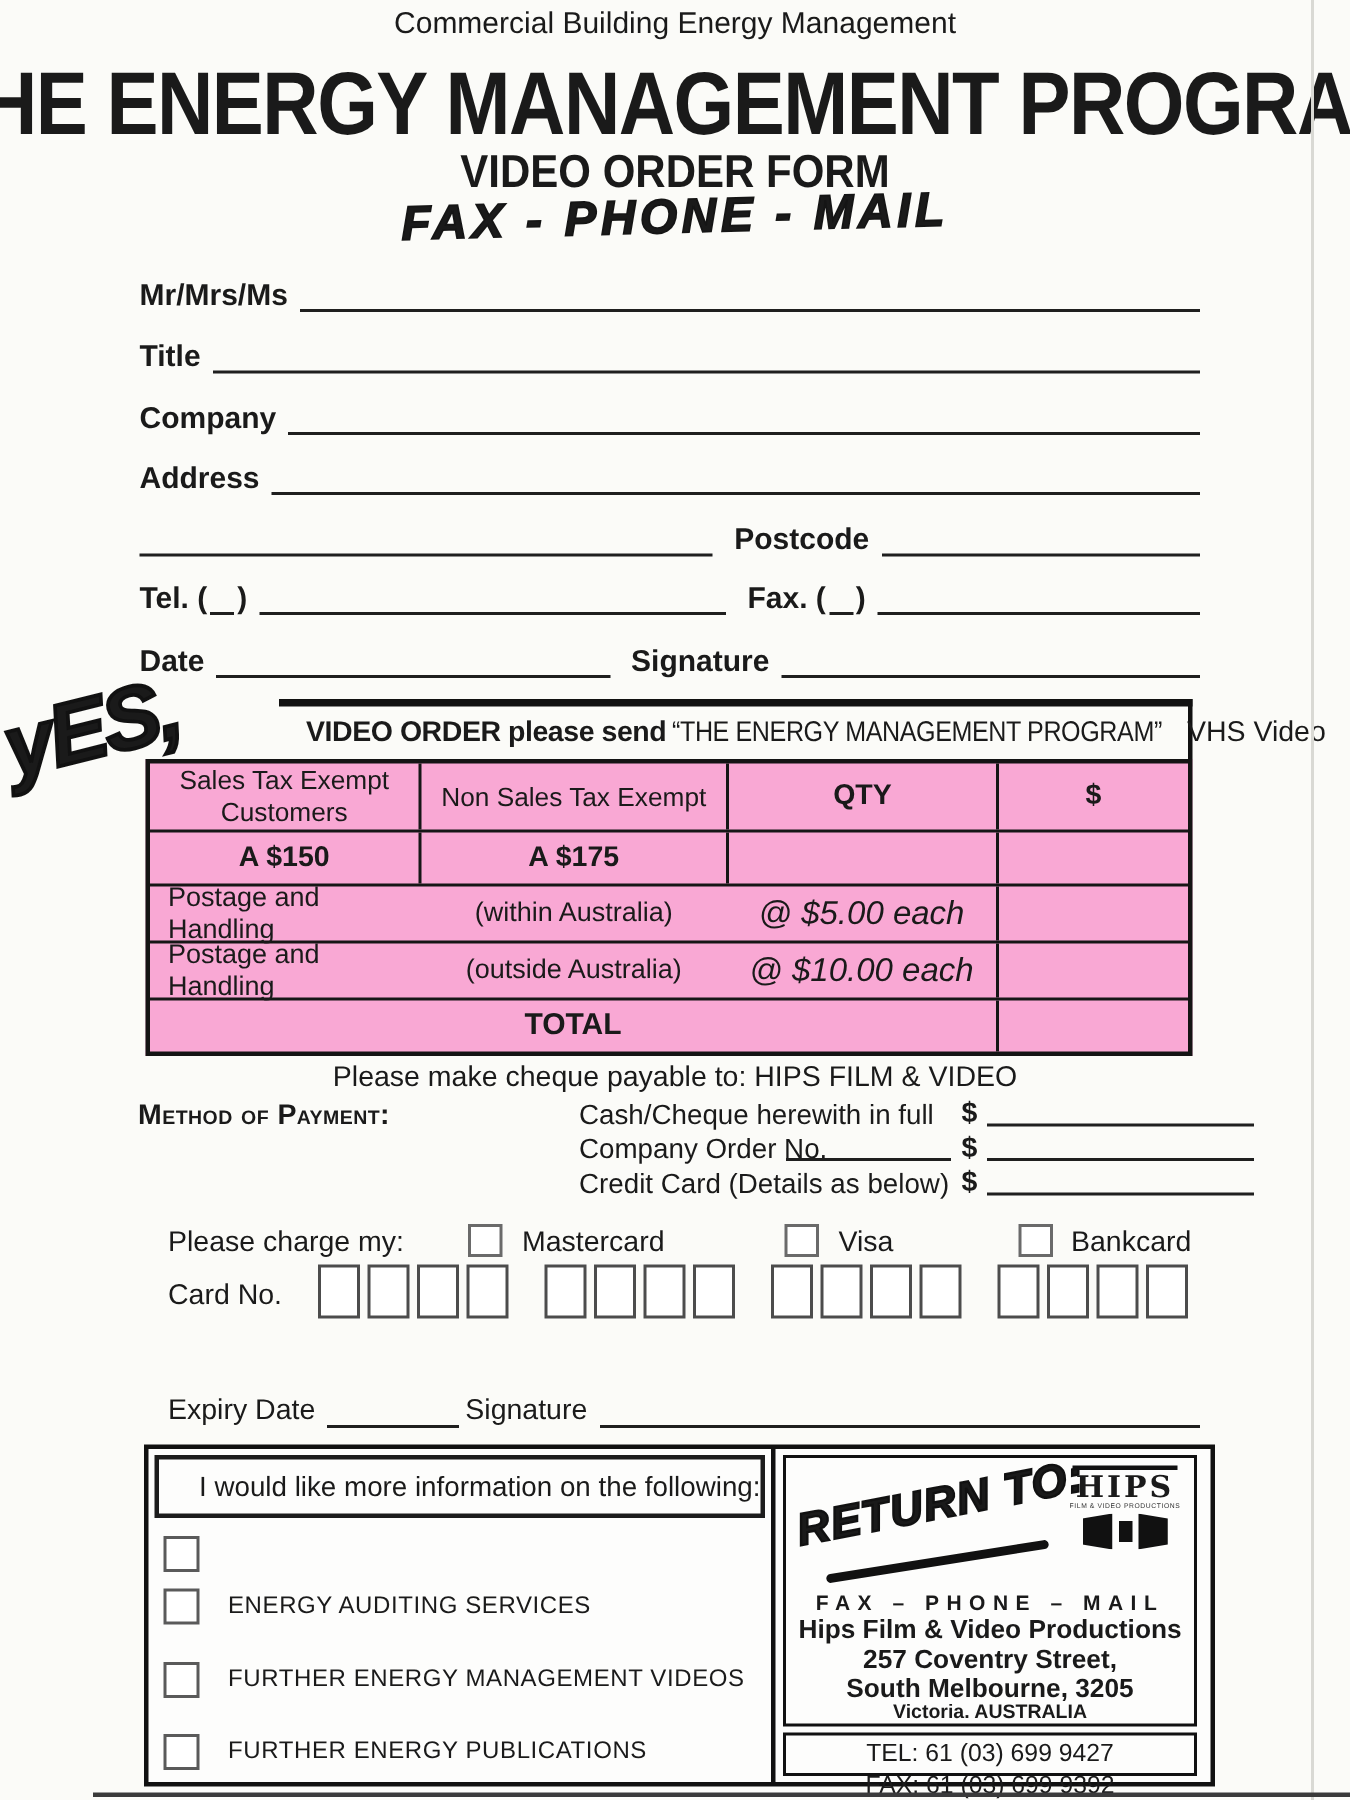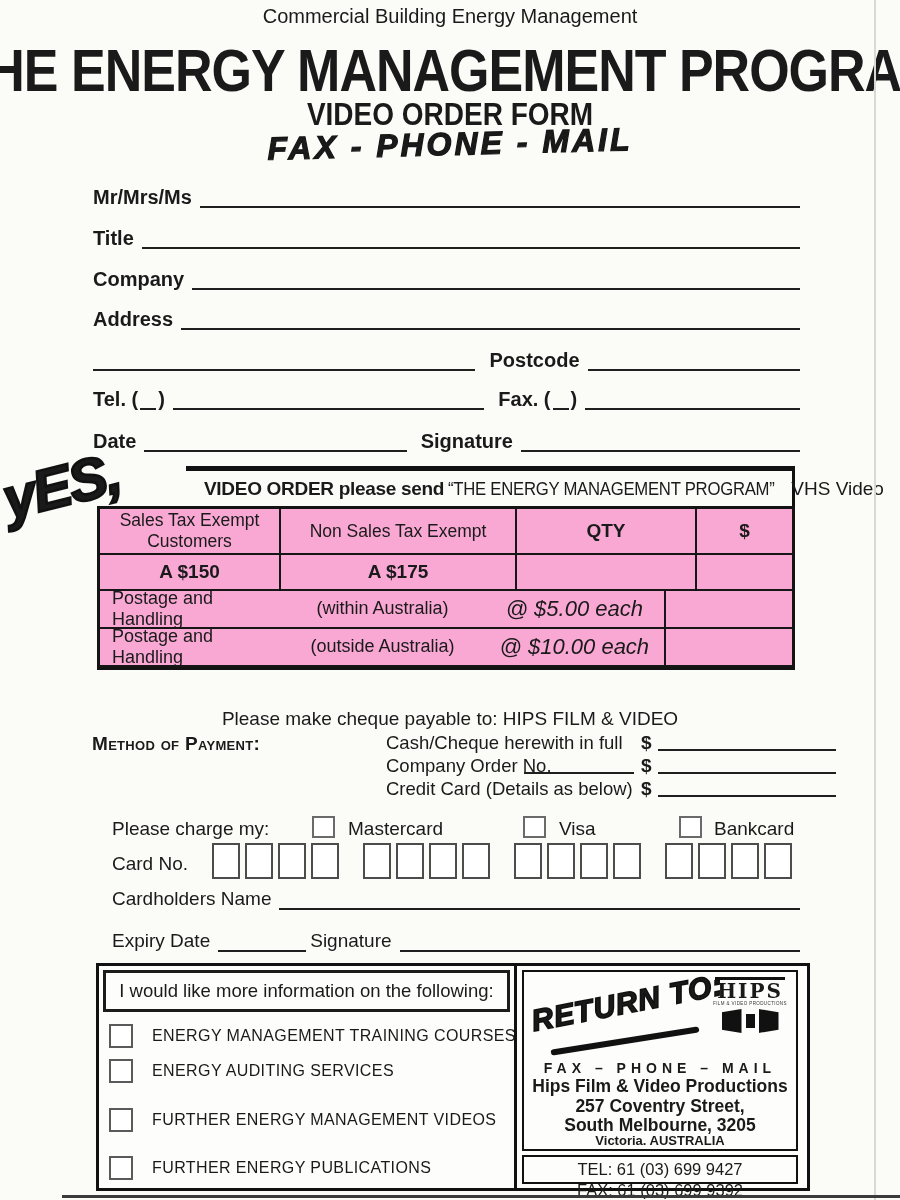--- a/index.html
+++ b/index.html
@@ -29,21 +29,21 @@
          border-right:3px solid #111;display:flex;align-items:center;padding-left:18px;white-space:nowrap;}
   .oband .b1{font-weight:bold;font-size:19px;letter-spacing:-0.3px;}
   .oband .b2{display:inline-block;transform:scaleX(0.88);transform-origin:left center;
              font-size:19px;letter-spacing:-0.3px;margin-left:4px;}
   .oband .b3{font-size:19px;margin-left:-28px;}
   .otable{position:absolute;left:97px;top:506px;width:698px;border:3px solid #141414;background:#f9a8d4;}
   .trow{display:flex;border-bottom:2.5px solid #161616;}
   .trow.last{border-bottom:none;}
   .tc{border-right:2.5px solid #161616;display:flex;align-items:center;justify-content:center;
       text-align:center;font-size:17.5px;line-height:1.18;}
-  .w1{width:181px;}.w2{width:236px;}.w3{width:180px;}
+  .w1{width:181px;}.w2{width:205px;}.w3{width:180px;}
   .w4{flex:1;border-right:none;}
   .tc.bold{font-weight:bold;font-size:19px;}
   .tc.span3{width:566px;padding:0;justify-content:flex-start;}
   .span3 .p1{width:181px;padding-left:12px;font-size:18px;text-align:left;}
   .span3 .p2{width:205px;text-align:center;font-size:18px;}
   .span3 .p3{width:180px;text-align:center;font-size:22px;font-style:italic;}
   
   .cheque{position:absolute;top:708px;left:0;width:900px;text-align:center;font-size:19px;}
   .method{position:absolute;left:92px;top:733px;font-weight:bold;font-size:19px;
           font-variant:small-caps;letter-spacing:0.3px;}
@@ -62,21 +62,21 @@
   .cardno{position:absolute;left:112px;top:853px;font-size:19px;}
   .chrow{position:absolute;left:112px;right:100px;top:888px;display:flex;align-items:flex-end;height:22px;}
   .exrow{position:absolute;left:112px;right:100px;top:930px;display:flex;align-items:flex-end;height:22px;}
   .chrow .flabel,.exrow .flabel{font-weight:normal;font-size:19px;}
   .exrow .fixed{flex:0 0 88px;}
   
   .bbox{position:absolute;left:96px;top:963px;width:714px;height:228px;border:3.5px solid #111;
         display:flex;background:#fdfdfc;}
   .bleft{width:418px;border-right:3px solid #111;position:relative;}
   .ihead{position:absolute;left:4px;top:4px;right:4px;height:42px;border:3px solid #1c1c1c;
-         display:flex;align-items:center;justify-content:center;font-size:18.5px;}
+         display:flex;align-items:center;justify-content:flex-end;font-size:18.5px;}
   .iitem{position:absolute;left:10px;display:flex;align-items:center;}
   .icb{width:24px;height:24px;border:2.5px solid #5a5a5a;background:#fff;flex:none;}
   .ilab{margin-left:19px;font-size:16px;letter-spacing:0.4px;white-space:nowrap;}
   .bright{flex:1;position:relative;}
   .addrbox{position:absolute;left:5px;right:9px;top:4px;height:181px;border:2.5px solid #111;}
   .phonebox{position:absolute;left:5px;right:9px;top:189px;bottom:4px;border:2.5px solid #111;
             text-align:center;padding-top:2px;font-size:16.5px;line-height:1.3;}
   .returnto{position:absolute;left:6px;top:14px;font-weight:bold;font-style:italic;font-size:30px;
             letter-spacing:1px;transform:rotate(-11deg);-webkit-text-stroke:1.6px #111;white-space:nowrap;}
   .swoosh{position:absolute;left:26px;top:66px;width:150px;height:6px;background:#111;
@@ -176,20 +176,26 @@
       <div class="tc w4"></div>
     </div>
     <div class="trow" style="height:38px;">
       <div class="tc span3">
         <span class="p1">Postage and Handling</span>
         <span class="p2">(outside Australia)</span>
         <span class="p3">@ $10.00 each</span>
       </div>
       <div class="tc w4"></div>
     </div>
+    <div class="trow last" style="height:34px;">
+      <div class="tc span3" style="justify-content:center;">
+        <span style="font-weight:bold;font-size:20px;">TOTAL</span>
+      </div>
+      <div class="tc w4"></div>
+    </div>
   </div>
 
   <div class="cheque">Please make cheque payable to: HIPS FILM &amp; VIDEO</div>
   <div class="method">Method of Payment:</div>
 
   <div class="prow" style="top:732px;">
     <span class="plabel">Cash/Cheque herewith in full</span>
     <span class="cur">$</span>
     <span class="dline"></span>
   </div>
@@ -236,39 +242,34 @@
         <span class="digit"></span>
     </span>
     <span class="grp">
       <span class="digit"></span>
         <span class="digit"></span>
         <span class="digit"></span>
         <span class="digit"></span>
     </span>
   </div>
 
-  <div class="chrow">
-    <span class="flabel">Cardholders Name</span>
-    <span class="uline"></span>
-  </div>
   <div class="exrow">
     <span class="flabel">Expiry Date</span>
     <span class="uline fixed"></span>
     <span class="flabel" style="margin-left:4px;">Signature</span>
     <span class="uline"></span>
   </div>
 
   <div class="bbox">
     <div class="bleft">
       <div class="ihead">
         <span>I would like more information on the following:</span>
       </div>
       <div class="iitem" style="top:58px;">
         <span class="icb"></span>
-        <span class="ilab">ENERGY MANAGEMENT TRAINING COURSES</span>
       </div>
       <div class="iitem" style="top:93px;">
         <span class="icb"></span>
         <span class="ilab">ENERGY AUDITING SERVICES</span>
       </div>
       <div class="iitem" style="top:142px;">
         <span class="icb"></span>
         <span class="ilab">FURTHER ENERGY MANAGEMENT VIDEOS</span>
       </div>
       <div class="iitem" style="top:190px;">

